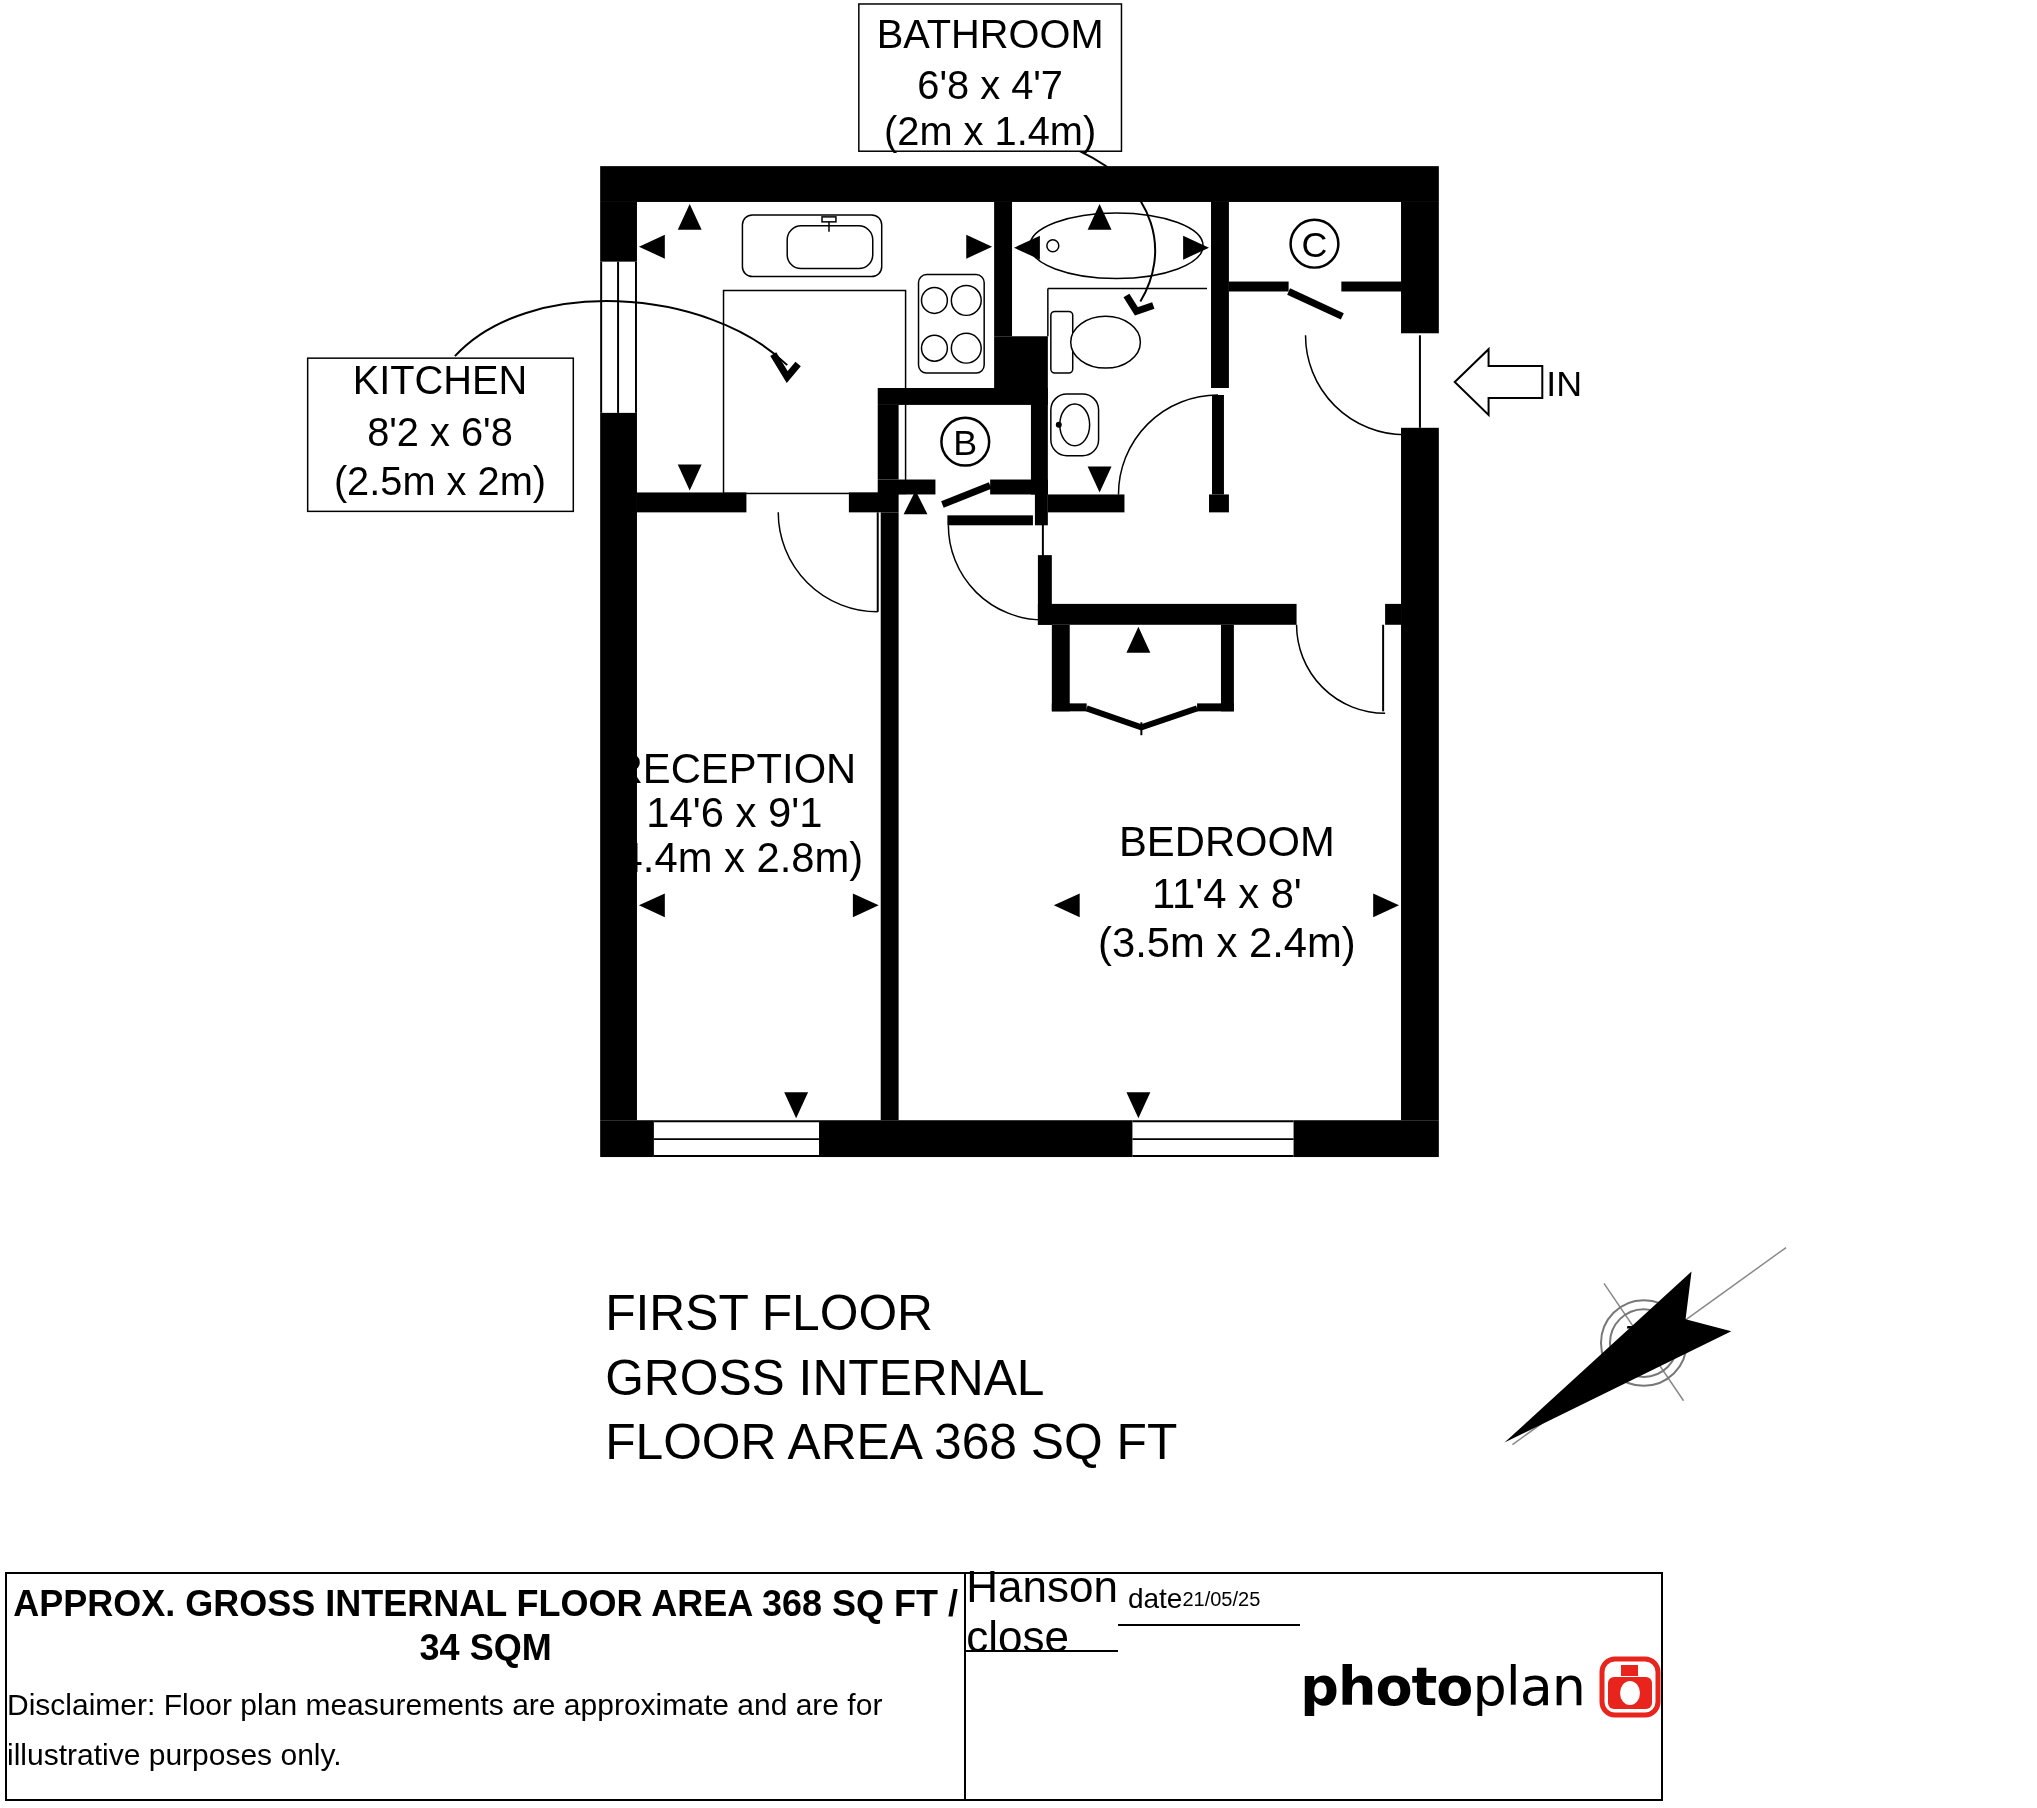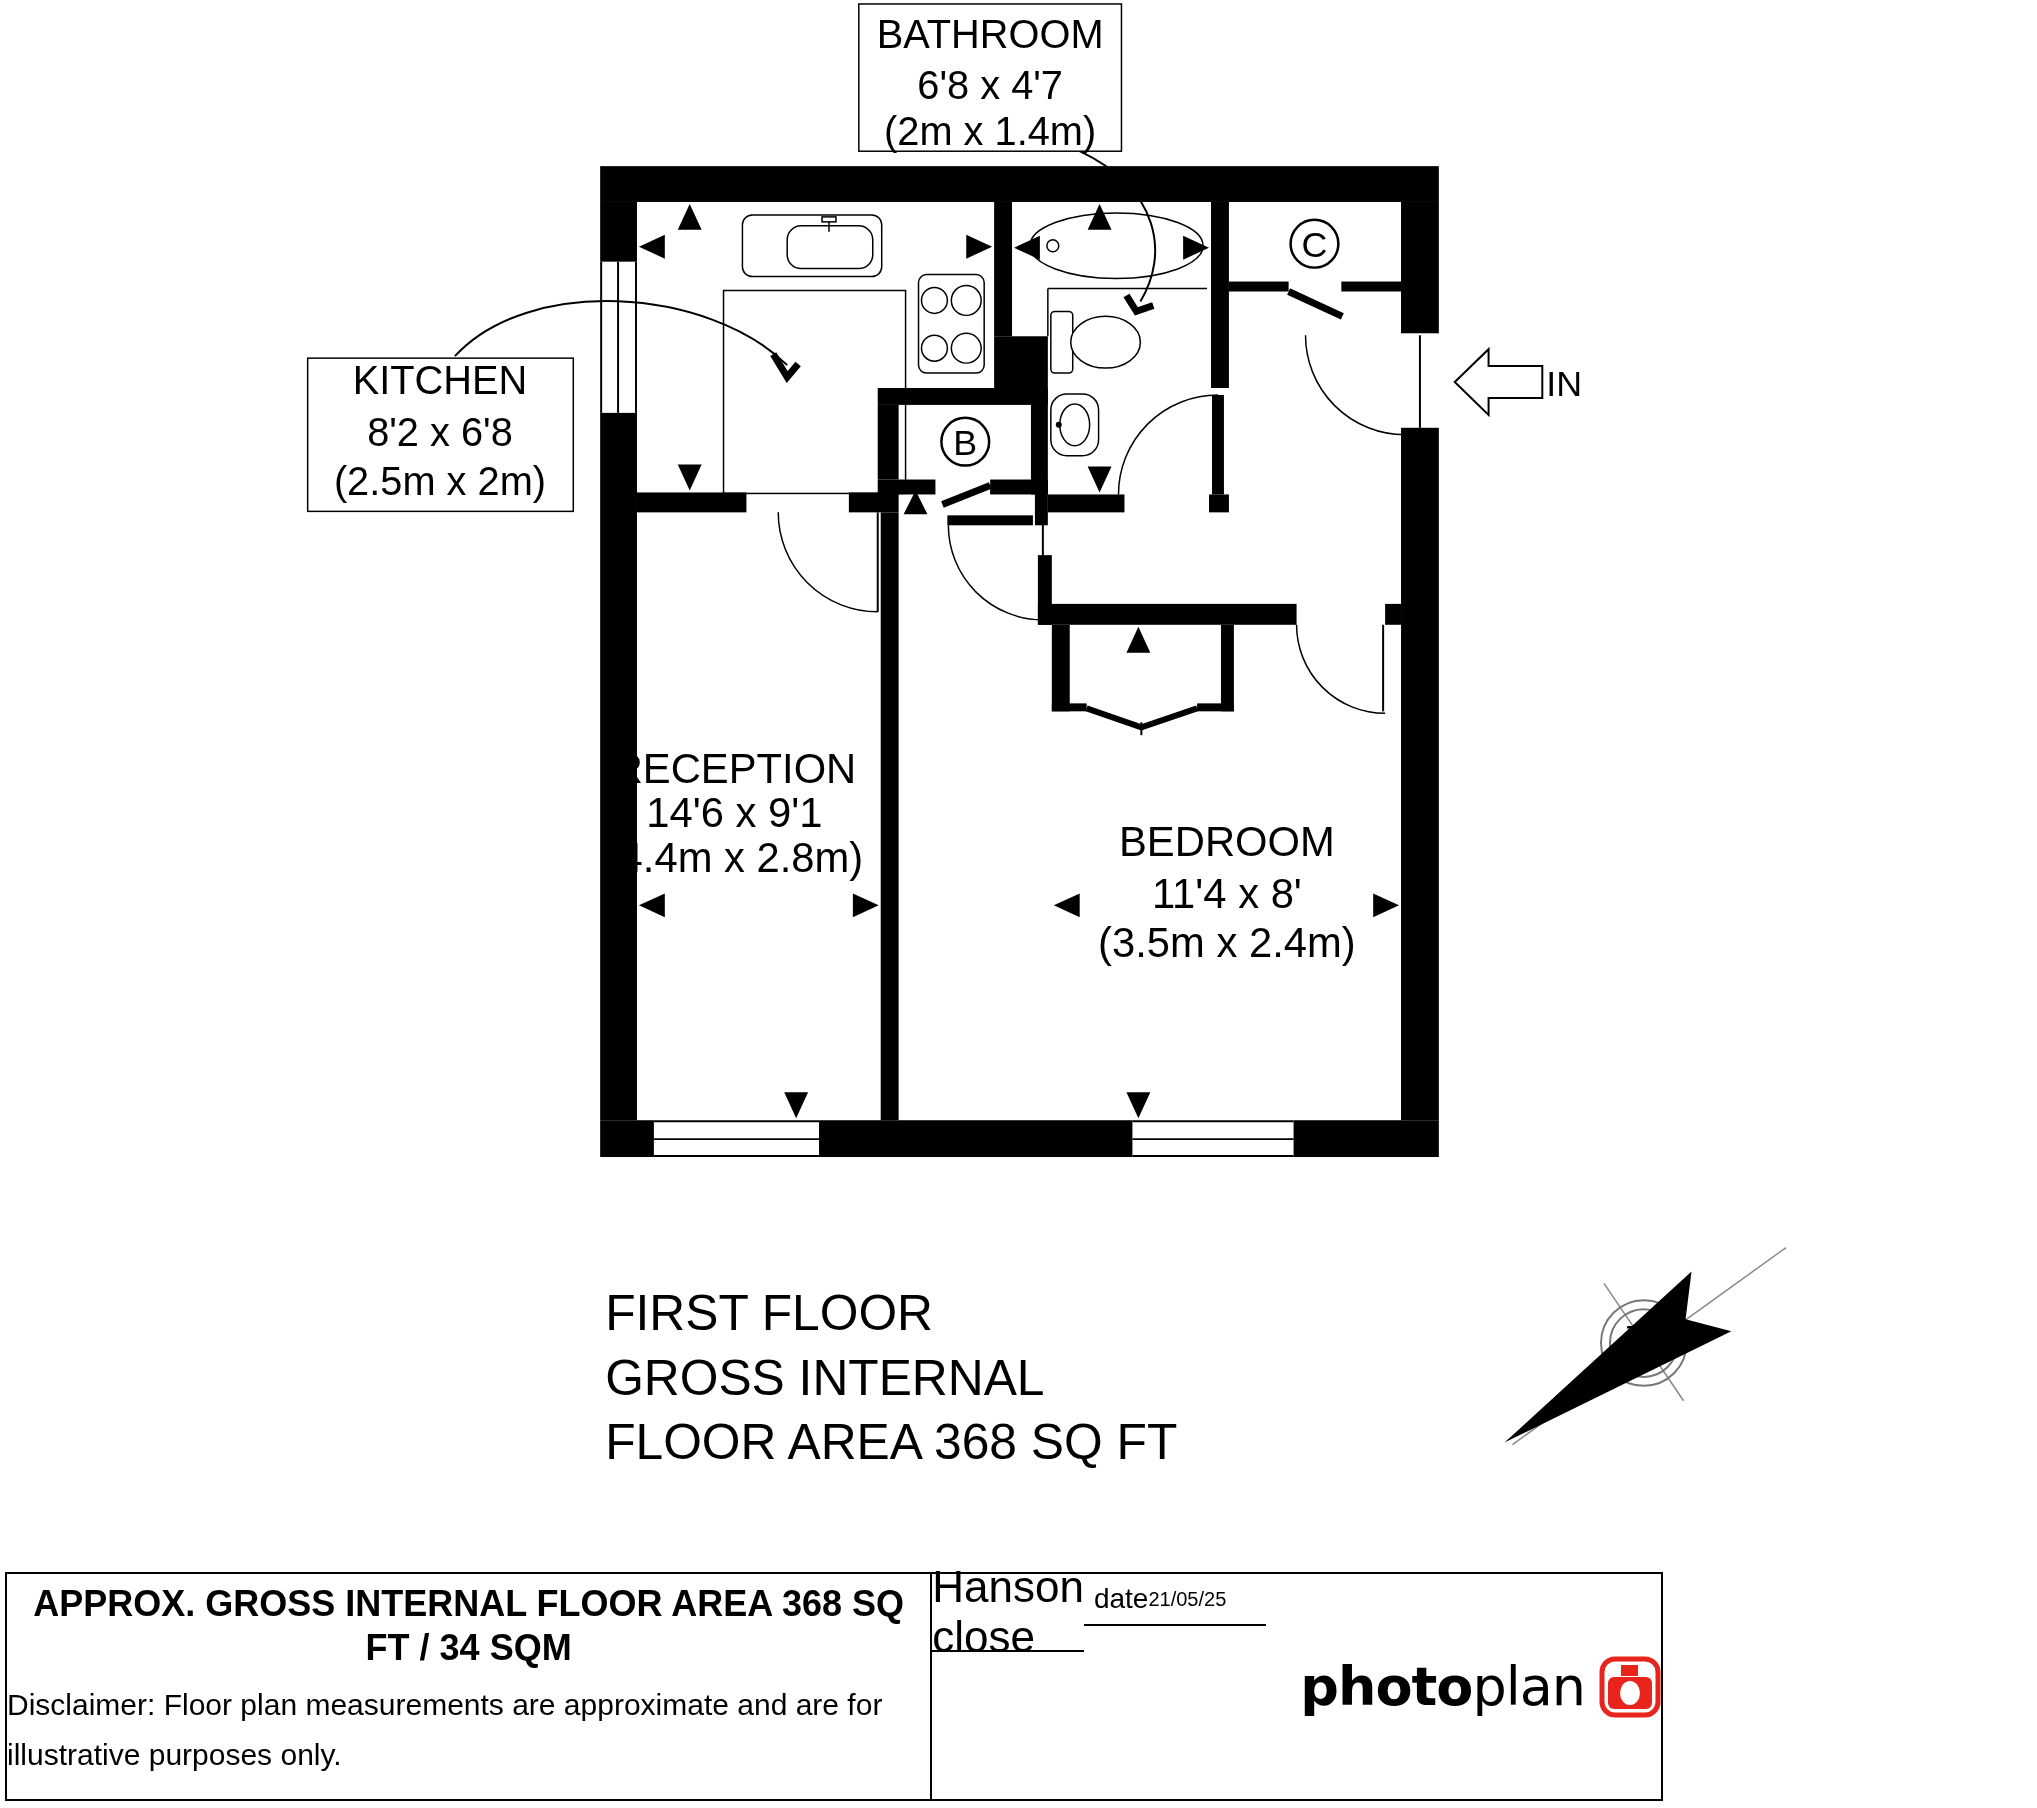--- a/index.html
+++ b/index.html
@@ -18,21 +18,21 @@
           display:flex;flex-direction:column;align-items:center;}
   .f-title{margin-top:8px;font-size:36px;font-weight:bold;text-align:center;line-height:44px;}
   .f-disc{font-size:30px;line-height:50px;text-align:left;}
   .f-disc div:first-child{margin-top:10px;}
   .f-right{flex:1;display:flex;flex-direction:row;box-sizing:border-box;}
   .f-addr{height:78px;border-bottom:2px solid #000;display:flex;align-items:center;
           justify-content:center;font-size:44px;box-sizing:border-box;}
   .f-date{height:52px;border-bottom:2px solid #000;display:flex;align-items:center;
           box-sizing:border-box;font-size:28px;padding-left:10px;}
   .f-date .val{flex:1;text-align:center;font-size:20px;margin-right:40px;}
-  .f-logo{flex:1;display:flex;align-items:center;justify-content:flex-start;margin-left:34px;}
+  .f-logo{flex:1;display:flex;align-items:center;justify-content:flex-start;}
   .brand{font-family:"DejaVu Sans", sans-serif;font-size:54px;letter-spacing:-1px;}
   .brand .b1{font-weight:800;}
   .brand .b2{font-weight:400;}
   .cam{margin-left:14px;}
 </style>
 </head>
 <body>
 
 <div class="page">
 

